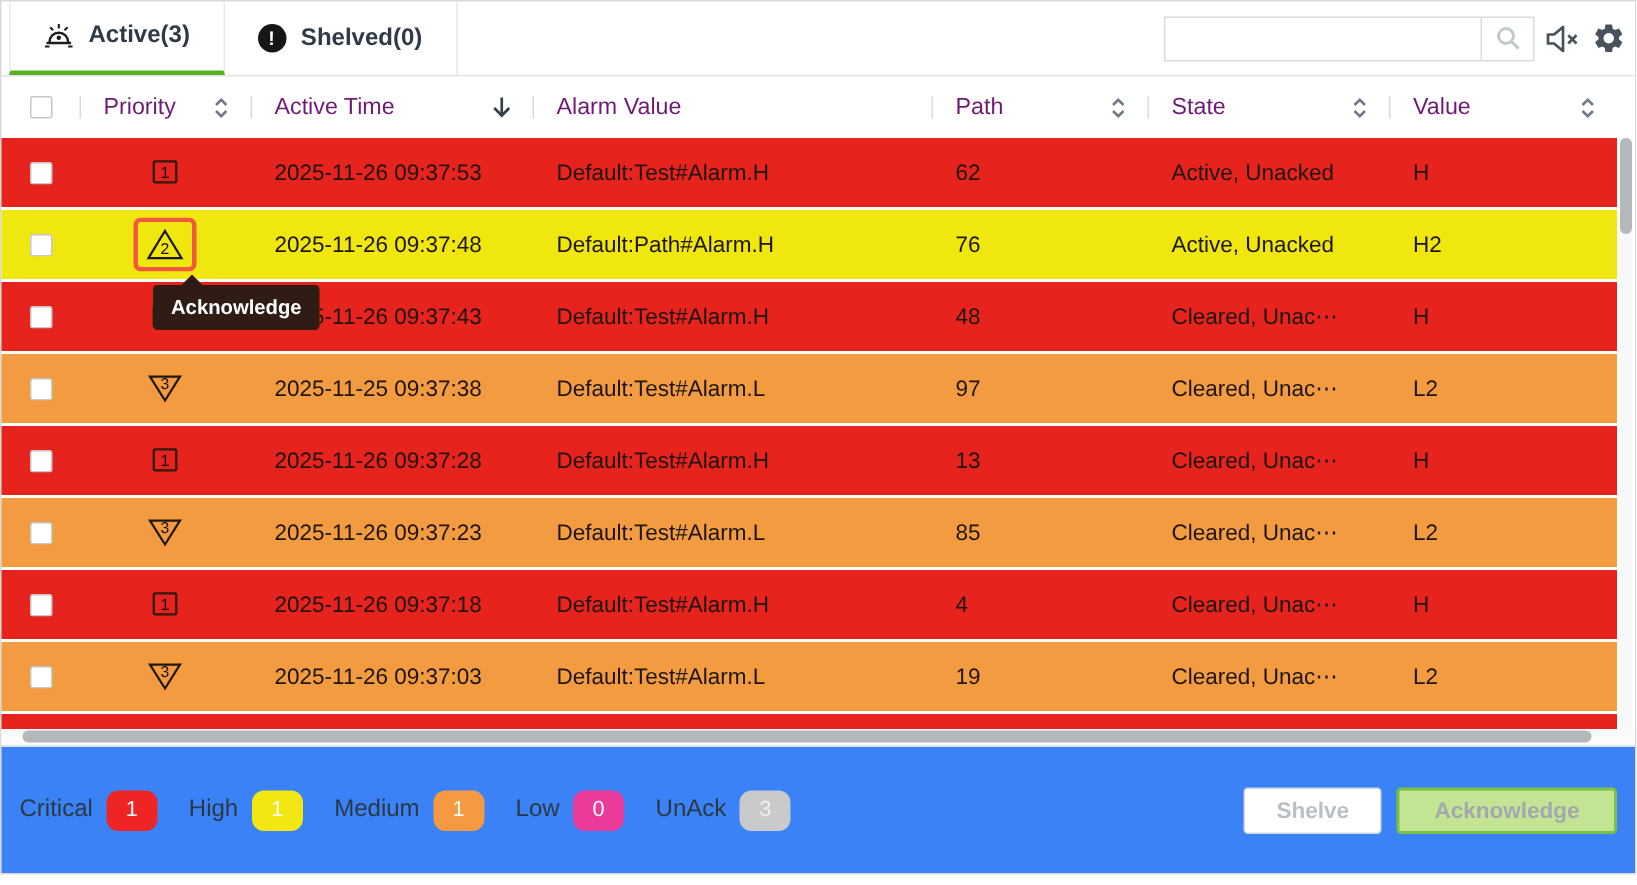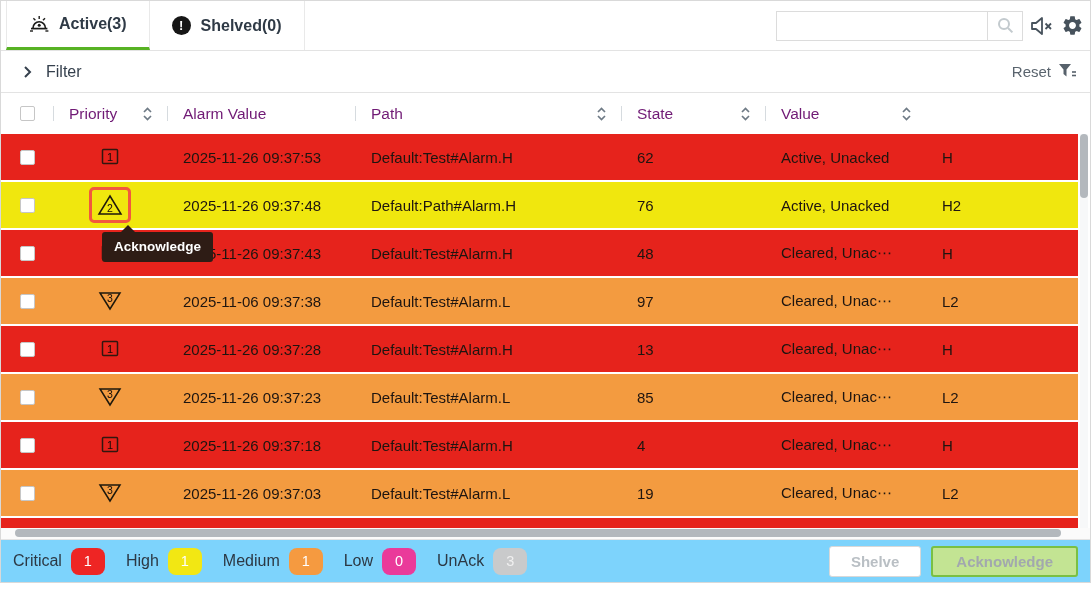--- a/index.html
+++ b/index.html
@@ -52,21 +52,21 @@
 
   
   .tooltip { position: absolute; left: 101px; top: 98px; background: #2e1c15; color: #fff; font-size: 13.5px; font-weight: 700; padding: 7px 12px 8px 12px; border-radius: 3px; z-index: 6; white-space: nowrap; }
   .tooltip::before { content: ""; position: absolute; top: -7px; left: 18px; border-left: 8px solid transparent; border-right: 8px solid transparent; border-bottom: 8px solid #2e1c15; }
 
   
   .hscroll { position: relative; height: 11px; background: #fbfbfb; flex: 0 0 auto; }
   .hscroll .thumb { position: absolute; left: 14px; top: 1px; height: 8px; width: 1046px; background: #b3b8bd; border-radius: 4px; }
 
   
-  .footer { border-top: 1px solid #e3e3e3; flex: 1; display: flex; align-items: center; padding: 0 12px; gap: 21px; background: #7dd3fc; }
+  .footer { border-top: 1px solid #e3e3e3; flex: 1; display: flex; align-items: center; padding: 0 12px; gap: 21px; background: #3b82f6; }
   .legend-item { display: flex; align-items: center; gap: 9px; }
   .legend-label { font-size: 16px; color: #2c3844; }
   .badge { min-width: 34px; height: 27px; border-radius: 8px; color: #fff; font-size: 14.5px; display: inline-flex; align-items: center; justify-content: center; padding: 0 8px; }
   .footer-actions { margin-left: auto; display: flex; gap: 10px; padding-left: 48px; }
   .btn { font-family: "Liberation Sans", sans-serif; font-size: 15px; font-weight: 700; border-radius: 3px; cursor: pointer; }
   .btn-shelve { background: #fff; border: 1px solid #d8d8d8; color: #b9bfc4; padding: 6px 21px; }
   .btn-ack { background: #c3e493; border: 2px solid #79c044; color: #a2a8ae; padding: 5px 23px; }
 
   svg { display: block; }
   .prio-num { font-family: "Liberation Sans", sans-serif; }
@@ -116,51 +116,40 @@
         <line x1="21" y1="7.5" x2="15.5" y2="13" stroke="#47525c" stroke-width="1.8"></line>
       </svg>
     </span>
     <span class="iconbtn">
       <svg width="23" height="23" viewBox="0 0 24 24">
         <path fill="#47525c" d="M19.14,12.94c0.04-0.3,0.06-0.61,0.06-0.94c0-0.32-0.02-0.64-0.07-0.94l2.03-1.58c0.18-0.14,0.23-0.41,0.12-0.61 l-1.92-3.32c-0.12-0.22-0.37-0.29-0.59-0.22l-2.39,0.96c-0.5-0.38-1.03-0.7-1.62-0.94L14.4,2.81c-0.04-0.24-0.24-0.41-0.48-0.41 h-3.84c-0.24,0-0.43,0.17-0.47,0.41L9.25,5.35C8.66,5.59,8.12,5.92,7.63,6.29L5.24,5.33c-0.22-0.08-0.47,0-0.59,0.22L2.74,8.87 C2.62,9.08,2.66,9.34,2.86,9.48l2.03,1.58C4.84,11.36,4.8,11.69,4.8,12s0.02,0.64,0.07,0.94l-2.03,1.58 c-0.18,0.14-0.23,0.41-0.12,0.61l1.92,3.32c0.12,0.22,0.37,0.29,0.59,0.22l2.39-0.96c0.5,0.38,1.03,0.7,1.62,0.94l0.36,2.54 c0.05,0.24,0.24,0.41,0.48,0.41h3.84c0.24,0,0.44-0.17,0.47-0.41l0.36-2.54c0.59-0.24,1.13-0.56,1.62-0.94l2.39,0.96 c0.22,0.08,0.47,0,0.59-0.22l1.92-3.32c0.12-0.22,0.07-0.47-0.12-0.61L19.14,12.94z M12,15.6c-1.98,0-3.6-1.62-3.6-3.6 s1.62-3.6,3.6-3.6s3.6,1.62,3.6,3.6S13.98,15.6,12,15.6z"></path>
       </svg>
     </span>
   </div>
 
-  <div class="filterbar">
-    <div class="filter-left">
-      <span>
-        <svg width="9" height="14" viewBox="0 0 9 14">
-          <polyline points="2,2 7,7 2,12" fill="none" stroke="#35404d" stroke-width="2"></polyline>
-        </svg>
-      </span>
-      <span class="filter-label">Filter</span>
-    </div>
-    <div class="filter-right">
-      <span class="reset-label">Reset</span>
-      <span>
-        <svg width="17" height="15" viewBox="0 0 17 15">
-          <path d="M0,0 H12 L7.5,5.5 V12.5 L4.5,10 V5.5 Z" fill="#57616b"></path>
-          <line x1="13" y1="8" x2="17" y2="8" stroke="#57616b" stroke-width="1.6"></line>
-          <line x1="13" y1="11.5" x2="17" y2="11.5" stroke="#57616b" stroke-width="1.6"></line>
-        </svg>
-      </span>
-    </div>
-  </div>
 
   <div class="thead grid-cols">
     <div class="th center">
       <span class="cb"></span>
     </div>
     <div class="th">
       <span>Priority</span>
       <span>
         <svg width="11" height="16" viewBox="0 0 11 16">
           <polyline points="2,6 5.5,2.5 9,6" fill="none" stroke="#6e7a85" stroke-width="1.7"></polyline>
           <polyline points="2,10 5.5,13.5 9,10" fill="none" stroke="#6e7a85" stroke-width="1.7"></polyline>
+        </svg>
+      </span>
+    </div>
+    <div class="th">
+      <span>Active Time</span>
+      <span>
+        <svg width="13" height="15" viewBox="0 0 13 15">
+          <line x1="6.5" y1="1" x2="6.5" y2="12.5" stroke="#35404d" stroke-width="1.8"></line>
+          <polyline points="1.5,8 6.5,13 11.5,8" fill="none" stroke="#35404d" stroke-width="1.8"></polyline>
         </svg>
       </span>
     </div>
     <div class="th">
       <span>Alarm Value</span>
     </div>
     <div class="th">
       <span>Path</span>
       <span>
         <svg width="11" height="16" viewBox="0 0 11 16">
@@ -255,21 +244,21 @@
           <span class="cb"></span>
         </div>
       <div class="cell center">
         <span>
           <svg width="26" height="24" viewBox="0 0 26 24">
             <polygon points="3,4 23,4 13,20" fill="none" stroke="#1d180c" stroke-width="1.5"></polygon>
             <text class="prio-num" x="13" y="12.5" text-anchor="middle" font-size="10.5" fill="#120b08">3</text>
           </svg>
         </span>
       </div>
-      <div class="cell">2025-11-06 09:37:38</div>
+      <div class="cell">2025-11-25 09:37:38</div>
       <div class="cell">Default:Test#Alarm.L</div>
       <div class="cell">97</div>
       <div class="cell">Cleared, Unac⋯</div>
       <div class="cell">L2</div>
     </div>
 
     <div class="row critical grid-cols">
       <div class="cell center">
           <span class="cb"></span>
         </div>

